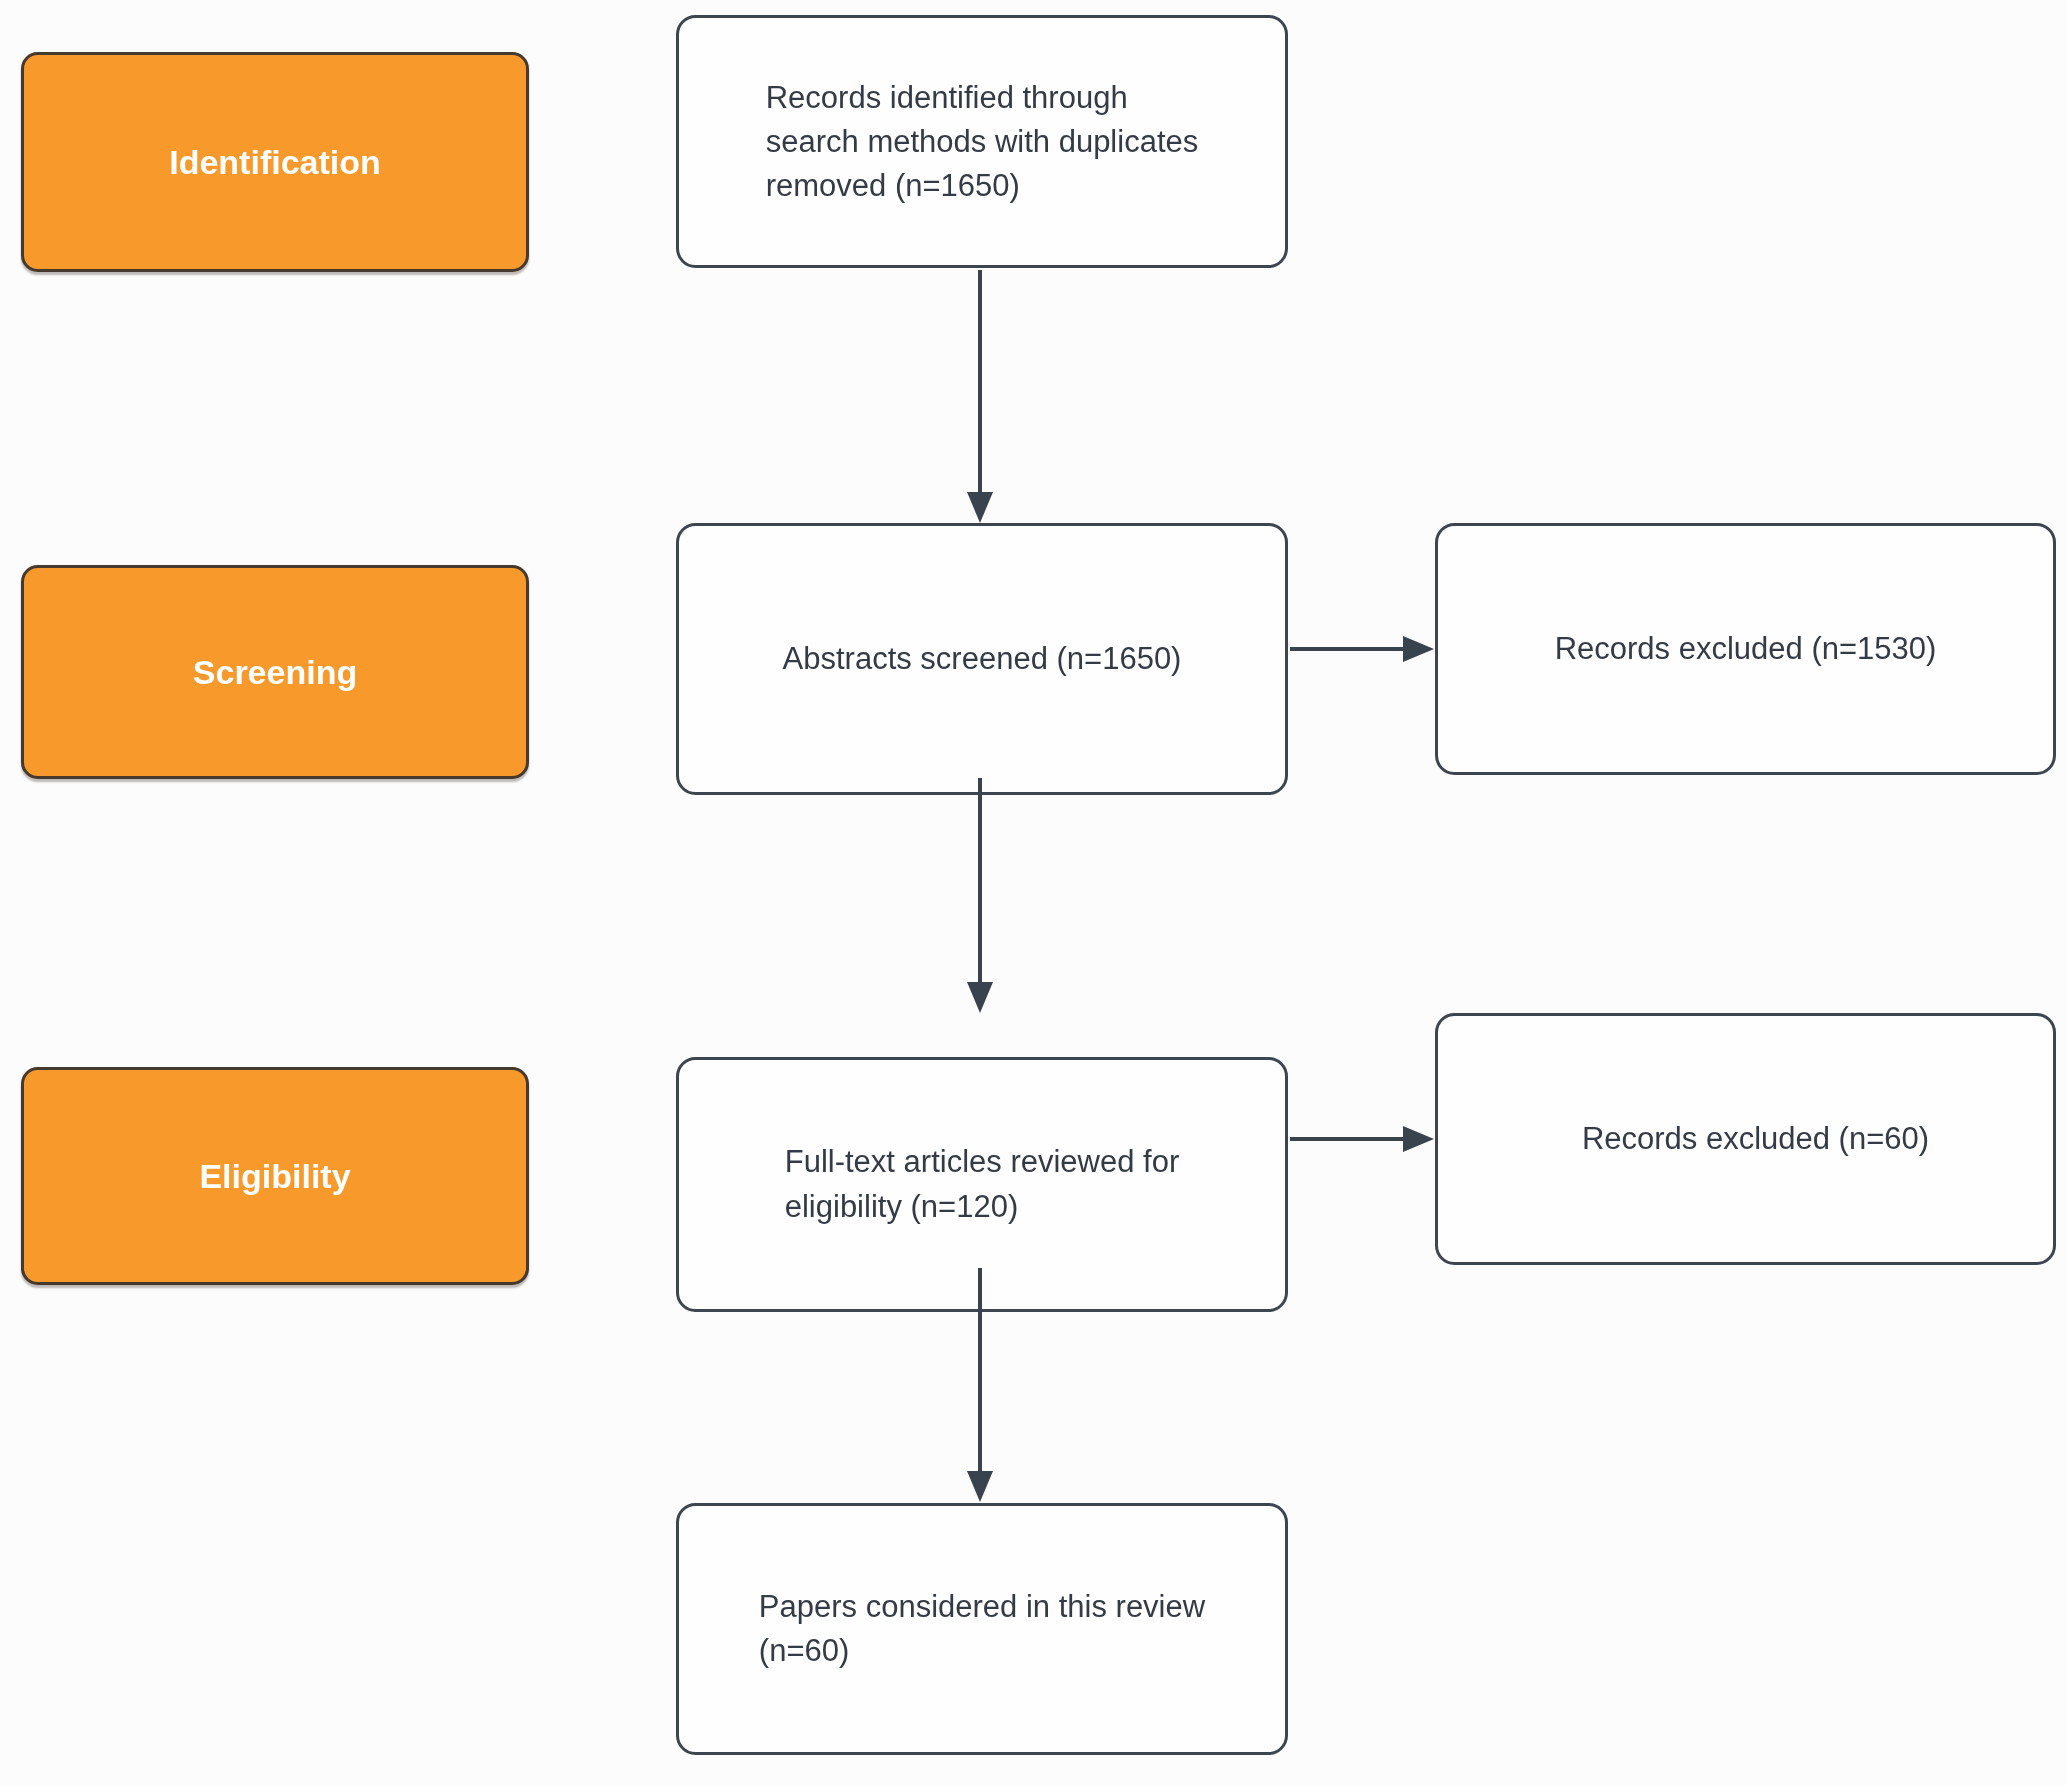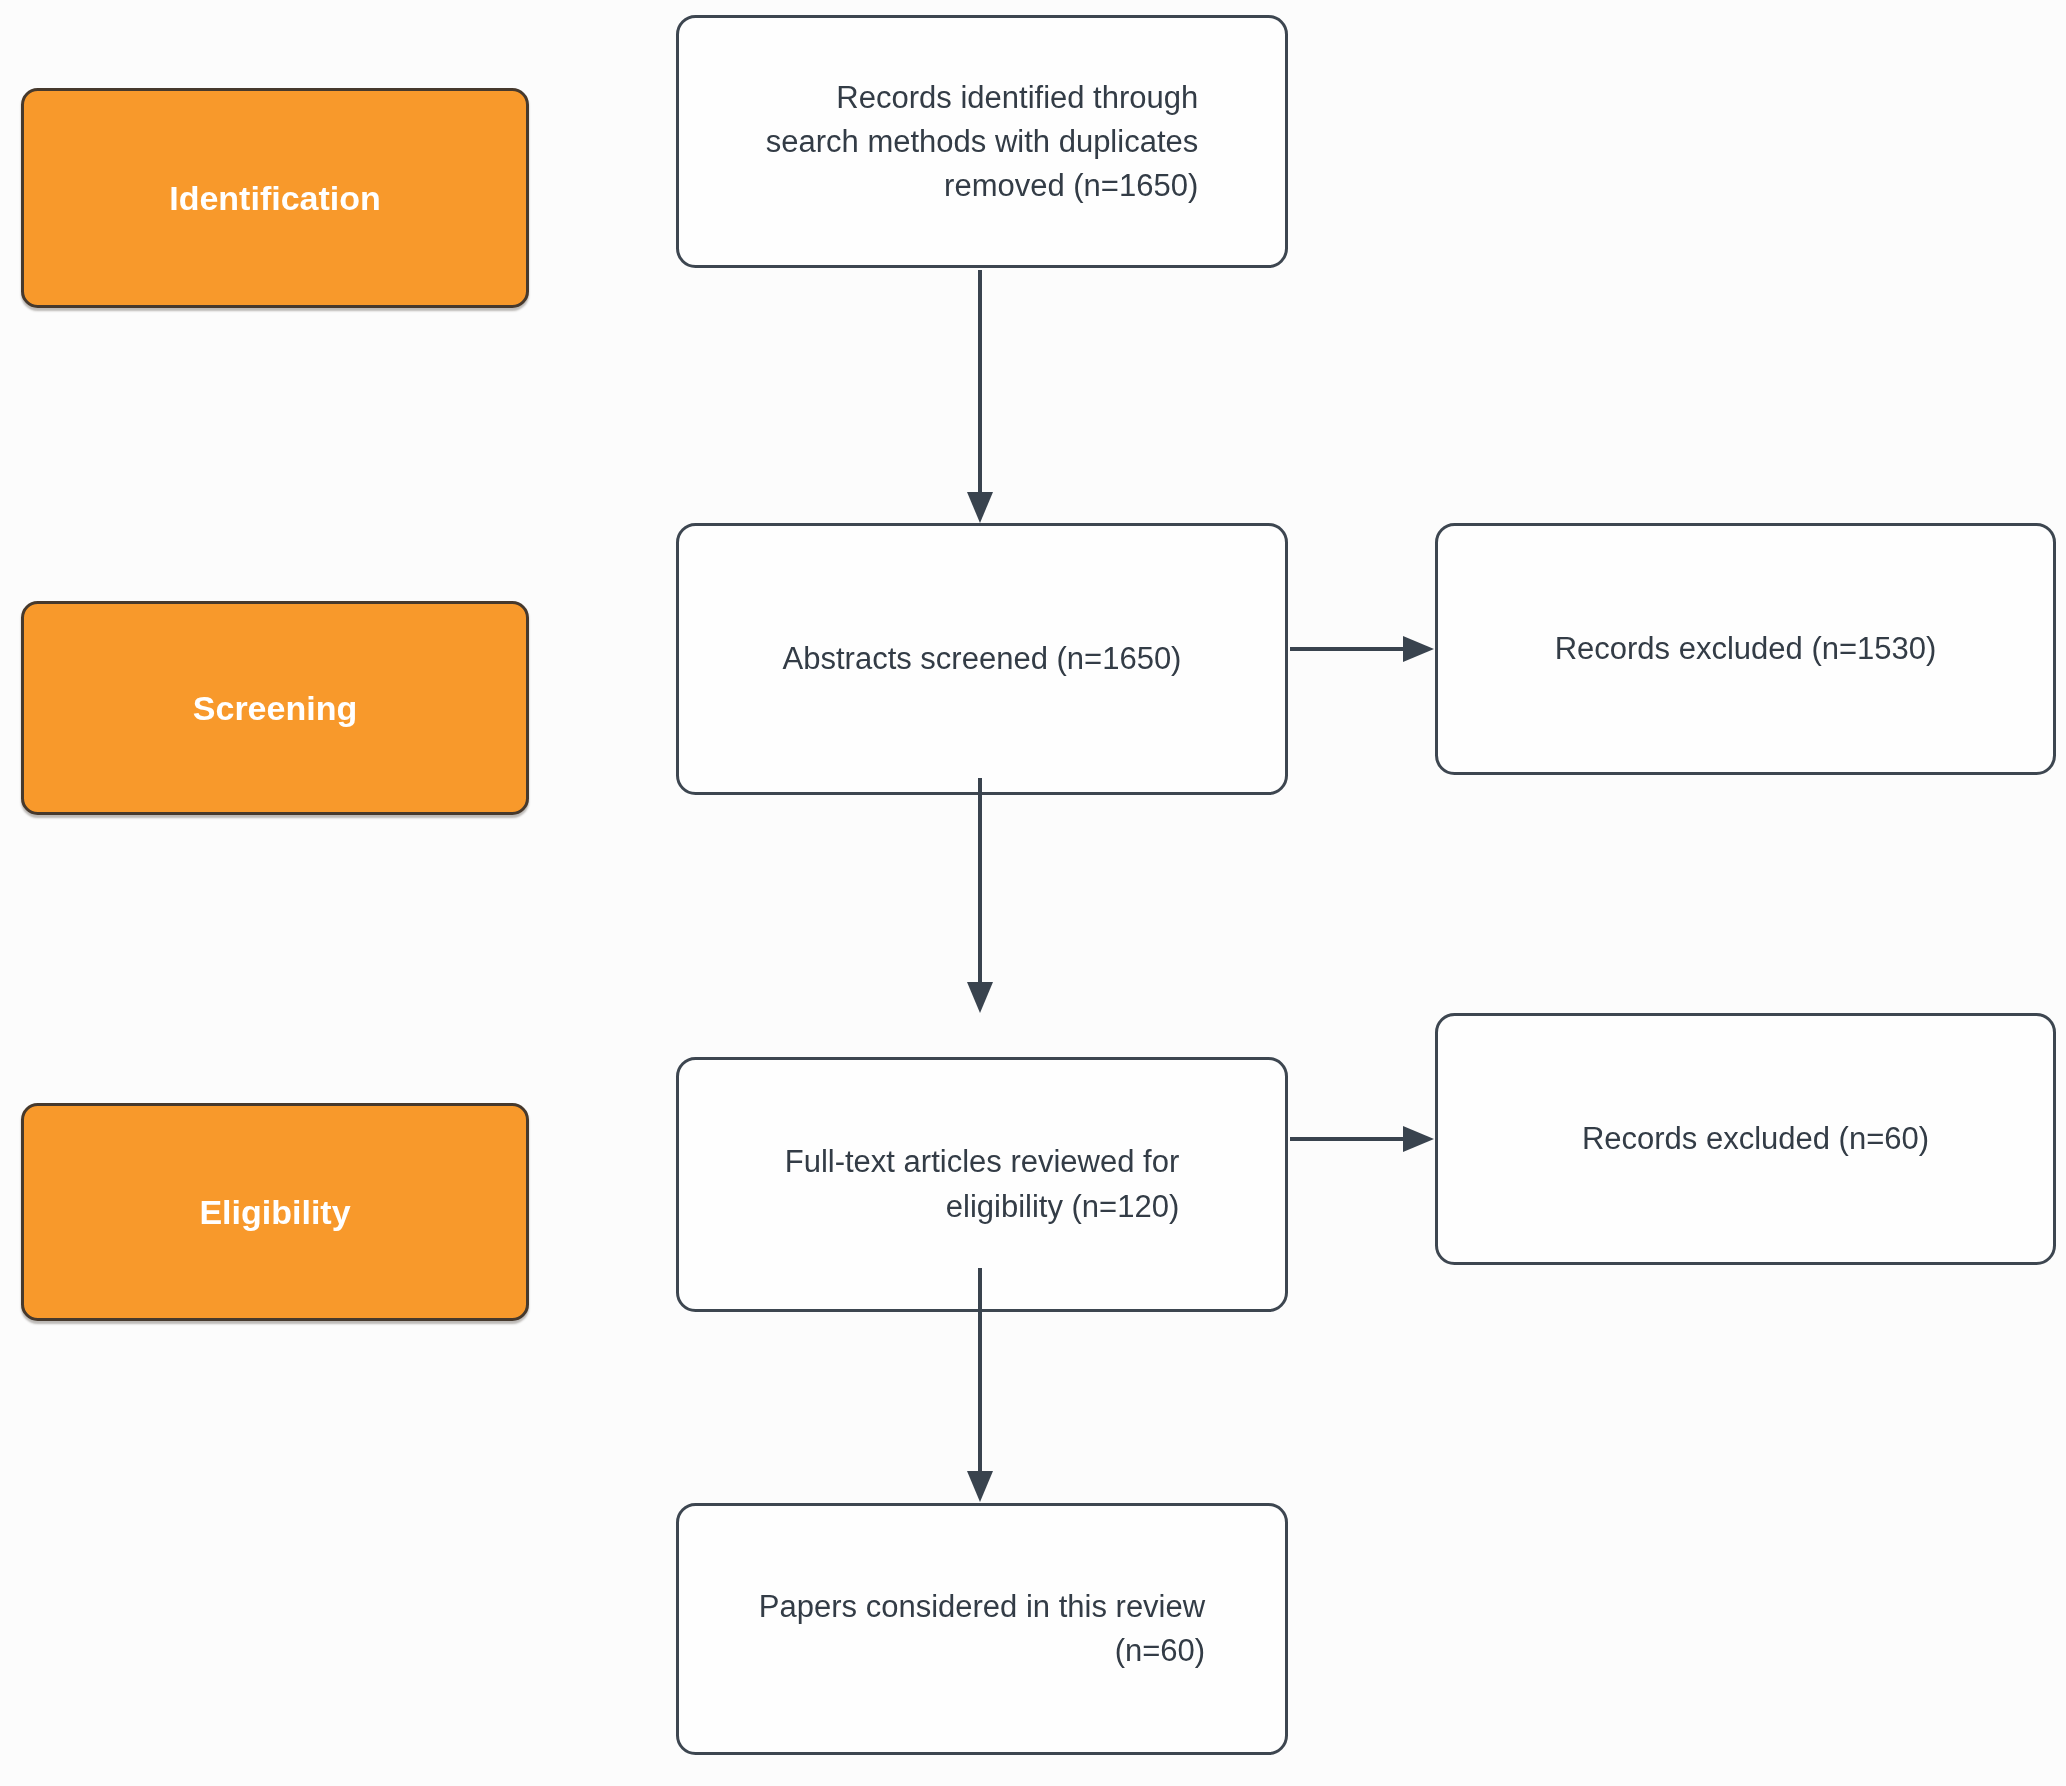--- a/index.html
+++ b/index.html
@@ -21,21 +21,21 @@
   }
   .canvas{position:absolute;left:0;top:0;width:2066px;height:1787px;}
 
   
   .stage{
     position:absolute;left:21px;width:508px;
     background:var(--stage-fill);
     border:3.5px solid var(--stage-border);
     border-radius:16.7px;
     box-shadow:0 2.8px 2.1px rgba(40,30,20,0.30);
-    display:flex;align-items:center;justify-content:center;margin-top:36px;
+    display:flex;align-items:center;justify-content:center;
   }
   .stage-label{
     color:var(--stage-text);
     font-size:34px;font-weight:bold;
     text-align:center;
   }
   .stage-1{top:52px;height:220px;}
   .stage-2{top:565px;height:214px;}
   .stage-3{top:1067px;height:218px;}
   .stage-4{top:1538px;height:216px;}
@@ -45,21 +45,21 @@
     position:absolute;
     background:var(--box-fill);
     border:3.5px solid var(--box-border);
     border-radius:19.5px;
     display:flex;align-items:center;justify-content:center;
     padding:14px 28px;
   }
   .box-text{
     color:var(--box-text);
     font-size:31px;line-height:1.42;
-    text-align:right;
+    text-align:left;
     white-space:pre-line;
   }
   .pbox{left:676px;width:612px;}
   .pbox-1{top:15.3px;height:253px;}
   .pbox-2{top:523px;height:272px;}
   .pbox-3{top:1013px;height:255px;margin-top:44px;}
   .pbox-4{top:1503px;height:252px;}
 
   .ebox{left:1435px;width:621px;}
   .ebox-1{top:523px;height:252px;}

